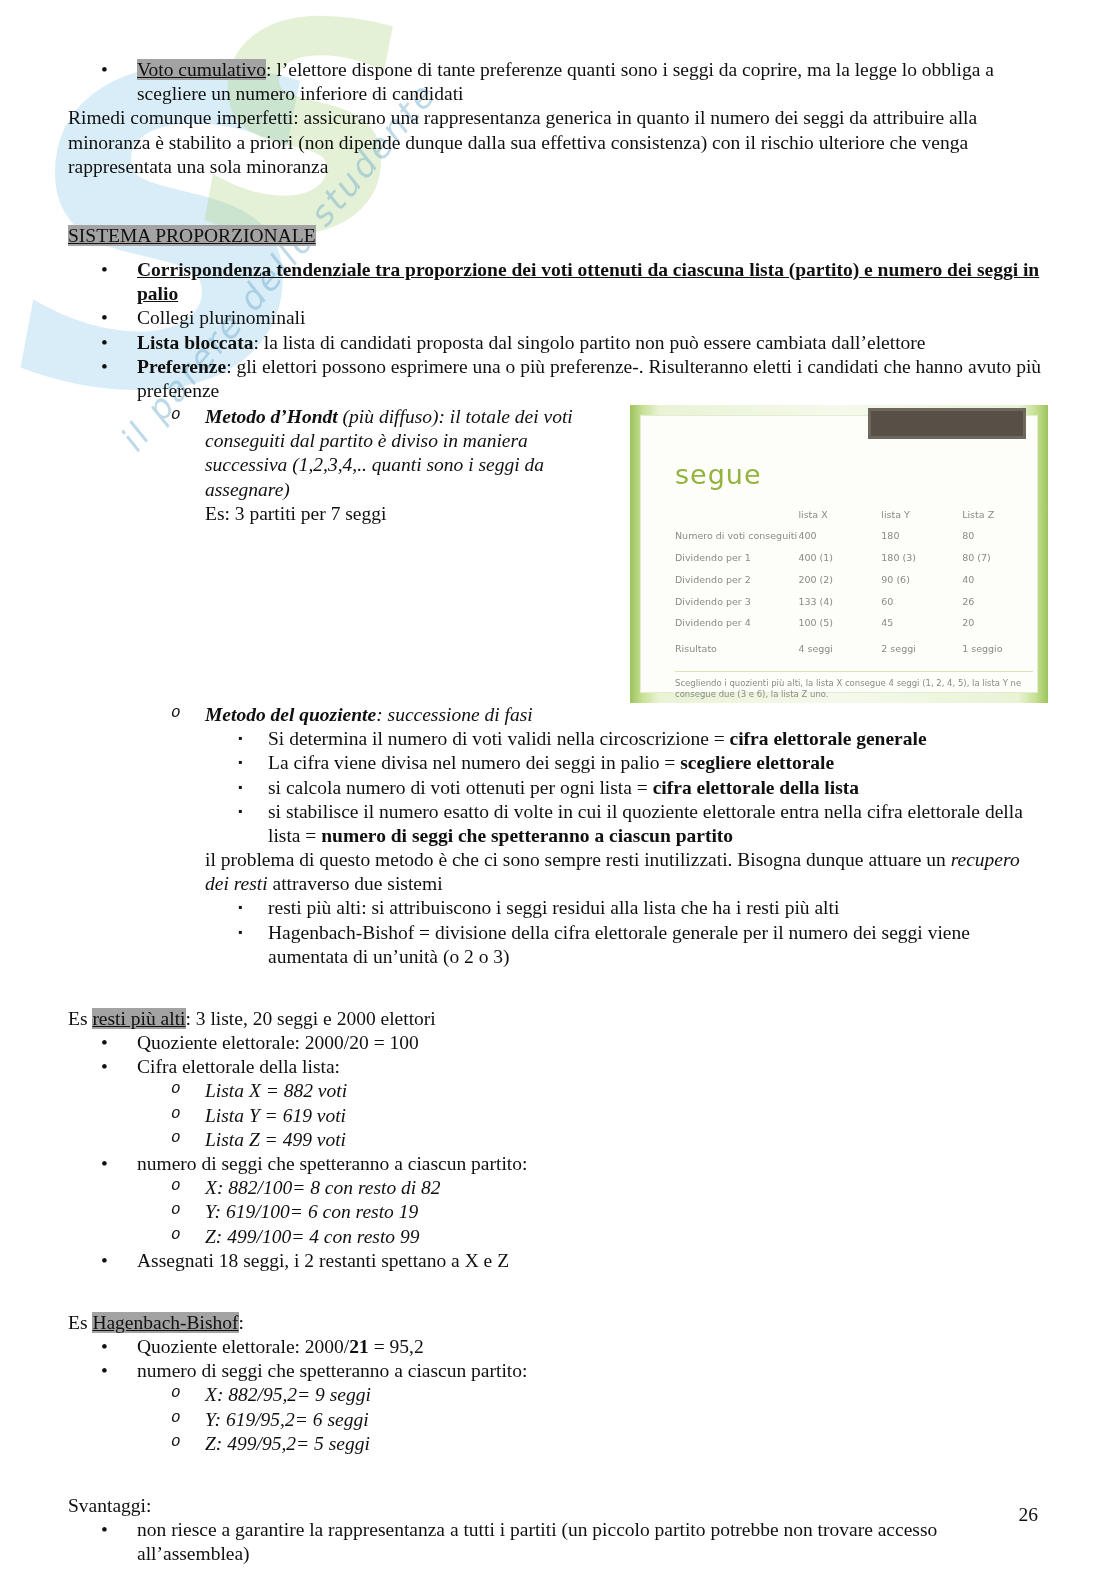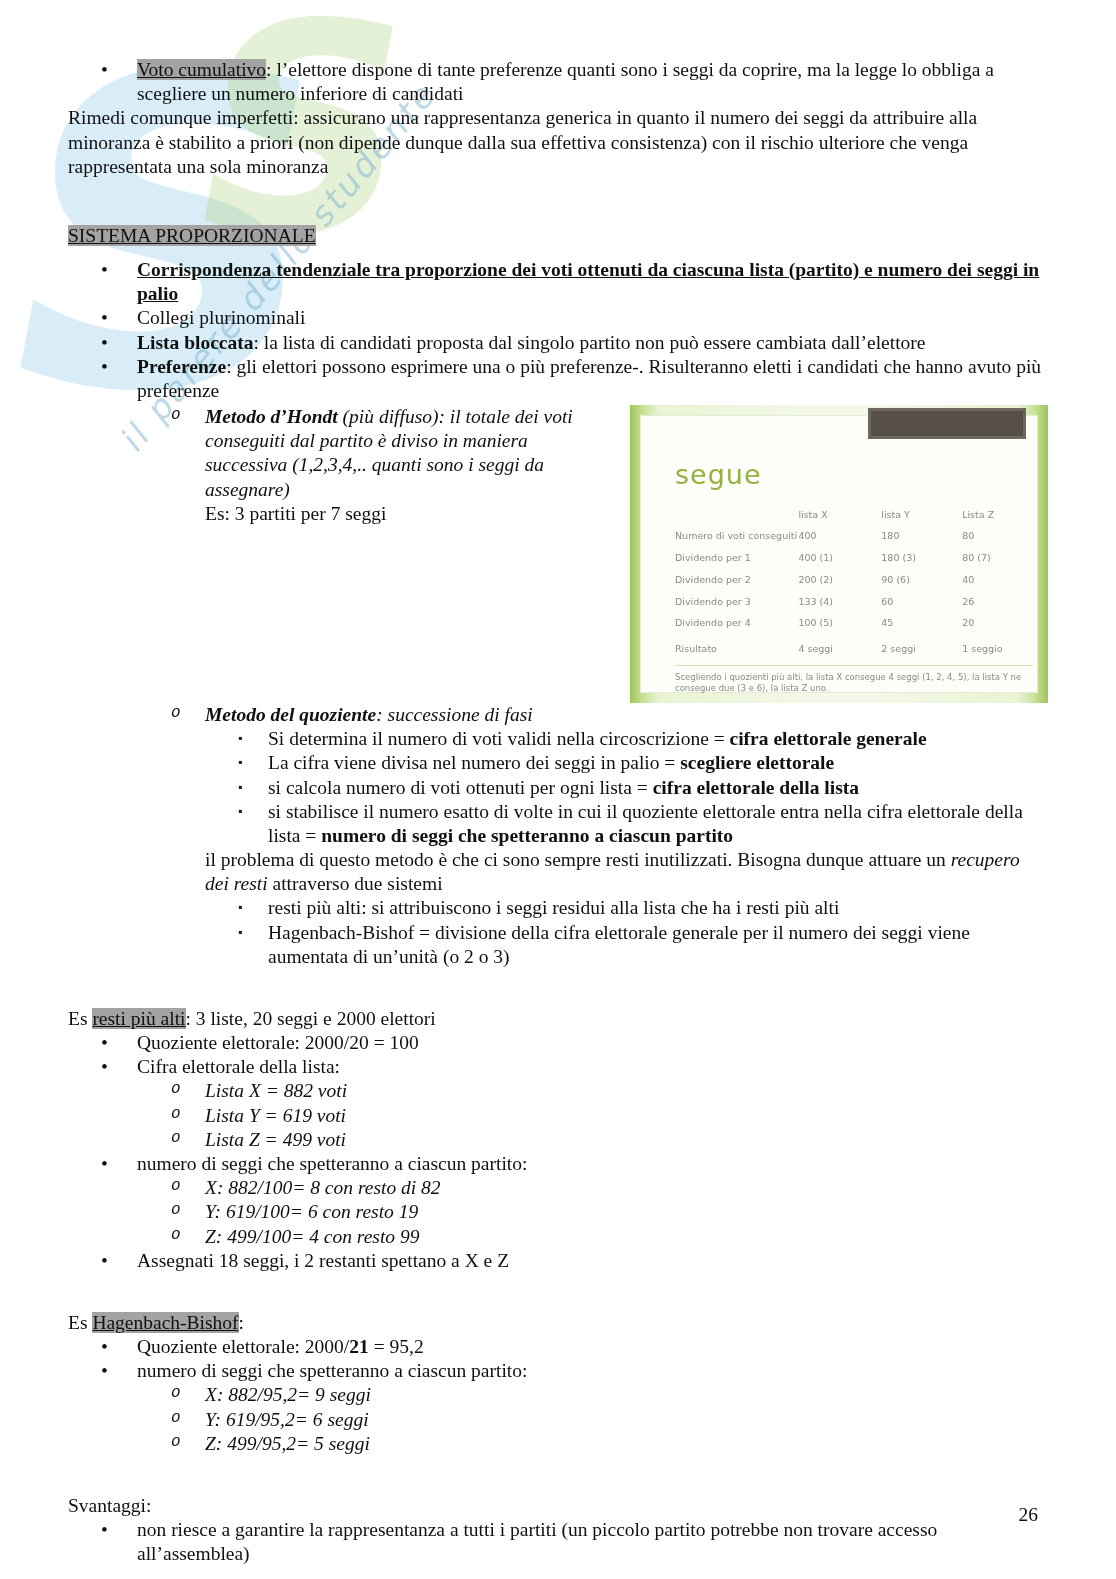--- a/index.html
+++ b/index.html
@@ -94,21 +94,21 @@
   }
   .slide-table td { padding: 5px 0; vertical-align: top; }
   .slide-table td:nth-child(1) { width: 122px; }
   .slide-table td:nth-child(2) { width: 82px; margin-top: 38px; }
   .slide-table td:nth-child(3) { width: 80px; }
   .slide-table td:nth-child(4) { width: 70px; }
   .slide-table tr.result td { padding-top: 9px; }
   .slide-caption {
     font-family: "DejaVu Sans", sans-serif;
     font-size: 8.5px; color: #8a8a86; line-height: 1.35;
-    margin-top: 5px; padding-top: 6px;
+    margin-top: 11px; padding-top: 6px;
     border-top: 1px solid #d7e6b8;
   }
   .pagenum { position: absolute; right: 78px; bottom: 52px; z-index: 2; }
 </style>
 </head>
 <body>
 
 <div class="page">
 
   <div class="watermark">

